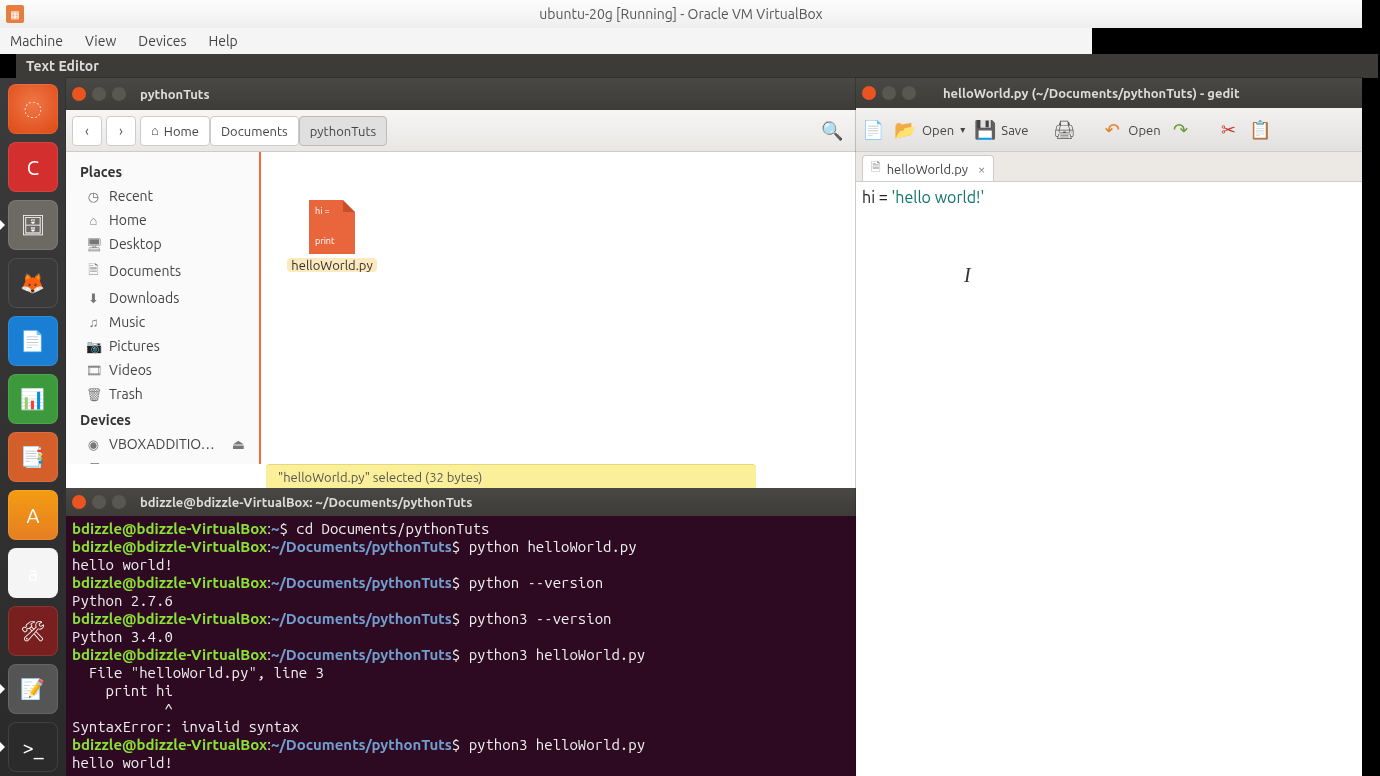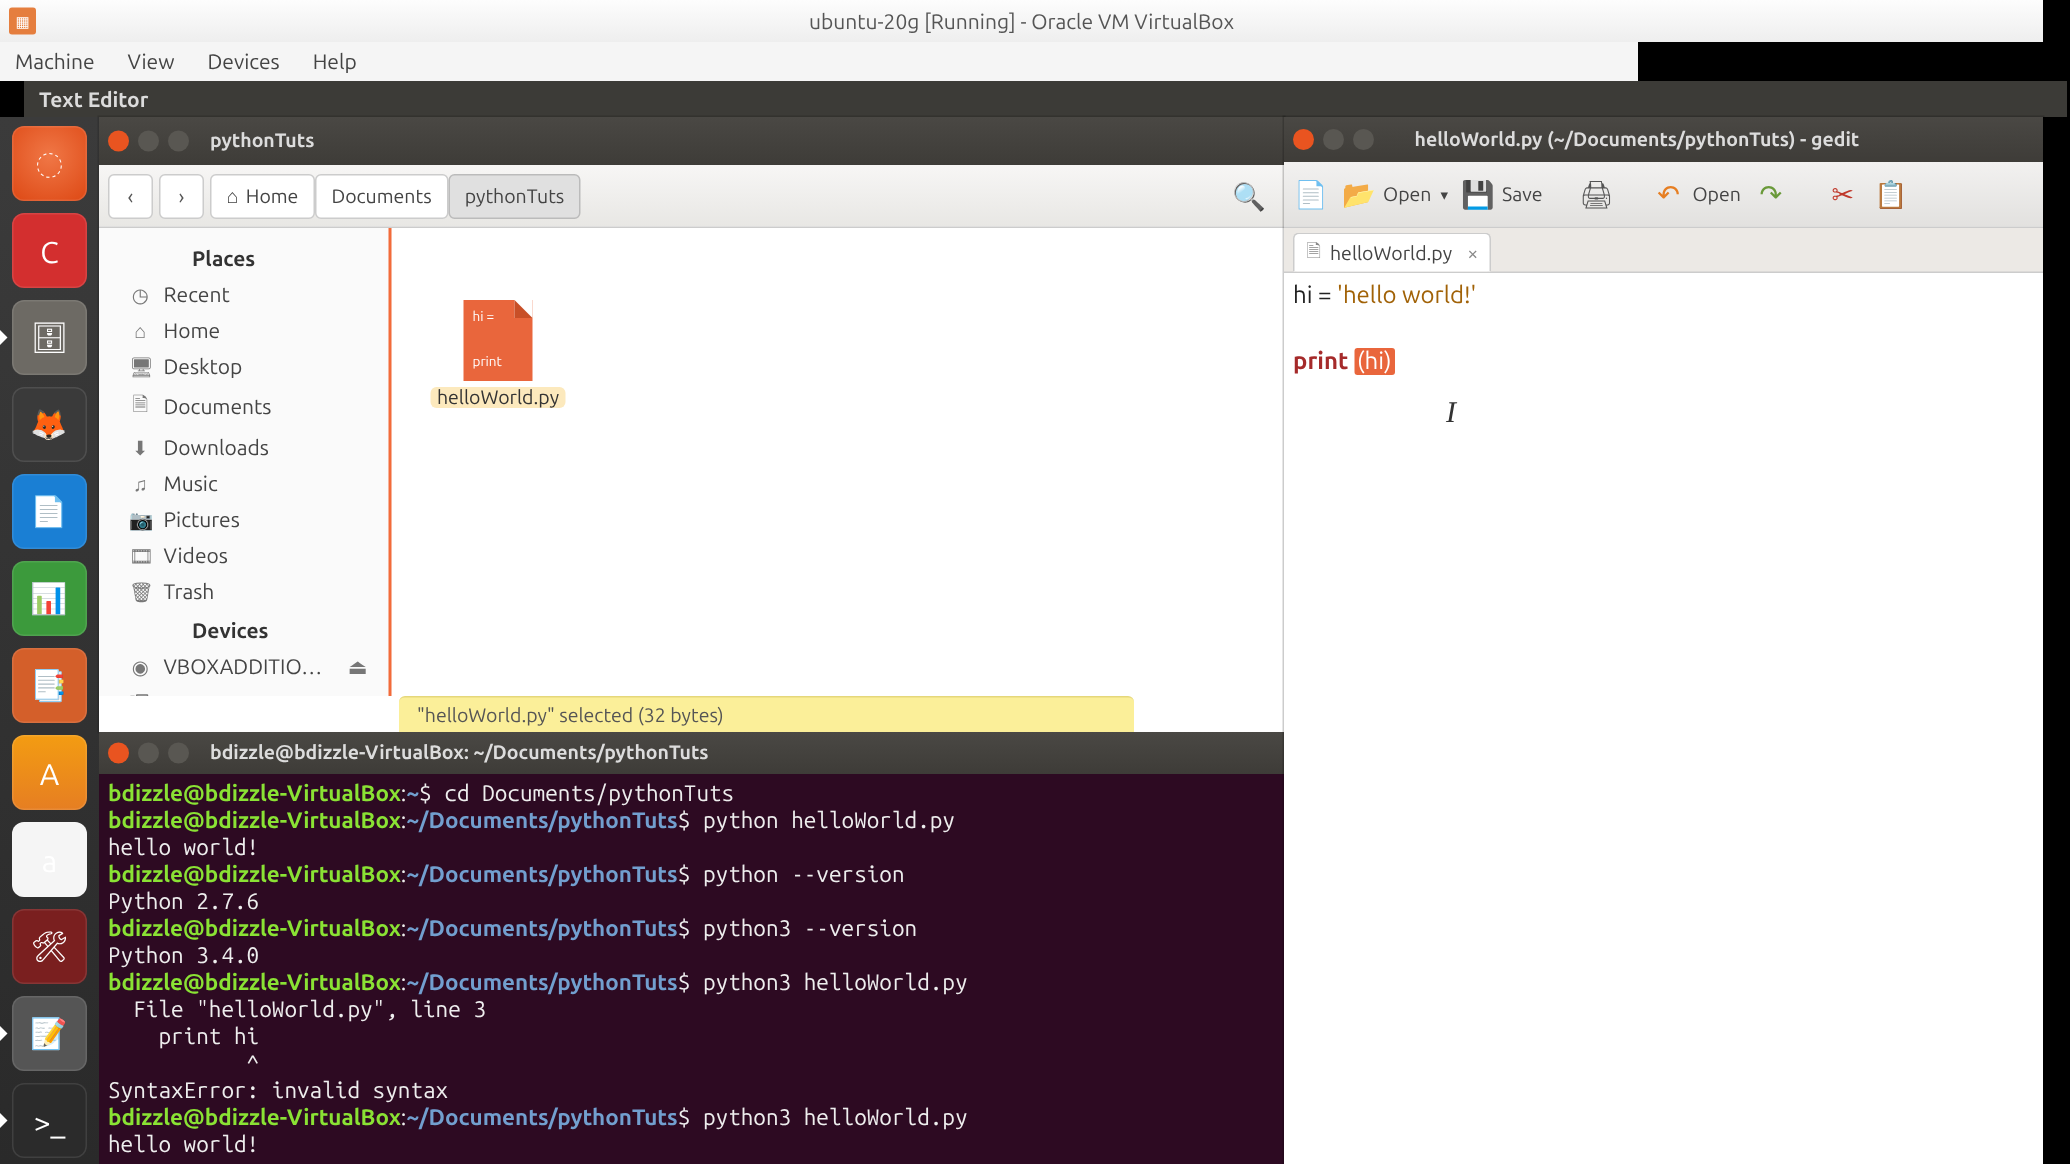--- a/index.html
+++ b/index.html
@@ -33,21 +33,21 @@
   .win-btns span{width:14px;height:14px;border-radius:50%;display:inline-block;}
   .wb-close{background:#e95420;} .wb-min,.wb-max{background:#595752;}
   .n-toolbar { height: 42px; background: linear-gradient(#f7f6f5,#e8e7e4); border-bottom:1px solid #ccc; display:flex;align-items:center;padding:0 6px;gap:4px; }
   .nav-btn{width:30px;height:30px;border:1px solid #ccc;border-radius:4px;display:flex;align-items:center;justify-content:center;background:#fff;font-size:14px;color:#555;}
   .path-segment{height:30px;padding:0 10px;border:1px solid #ccc;border-radius:4px;display:flex;align-items:center;gap:5px;background:#fff;font-size:13px;color:#444;}
   .path-segment.active{background:#e0e0e0;border-color:#bbb;}
   .n-toolbar .spacer{flex:1;}
   .search-btn{font-size:18px;color:#555;padding:0 6px;}
   .n-body{flex:1;display:flex;min-height:0;}
   .n-sidebar{width:195px;border-right:2px solid #f26b3a;background:#fafafa;padding:6px 0;overflow:hidden;}
-  .side-head{padding:6px 14px 4px;font-weight:bold;color:#333;font-size:14px;margin-left:48px;}
+  .side-head{padding:6px 14px 4px;font-weight:bold;color:#333;font-size:14px;}
   .side-item{padding:4px 14px 4px 20px;font-size:14px;color:#444;display:flex;align-items:center;gap:8px;}
   .side-item .ic{width:15px;display:inline-block;text-align:center;color:#777;font-size:13px;}
   .side-item .eject{margin-left:auto;color:#777;}
   .n-content{flex:1;position:relative;padding:16px;}
   .file-item{display:inline-flex;flex-direction:column;align-items:center;width:110px;gap:4px;}
   .file-item.selected .label{background:#fce9bd;border-radius:4px;padding:0 4px;}
   .file-icon{width:46px;height:54px;background:#e9663c;position:relative;margin-top:32px;}
   .file-icon::before{content:"";position:absolute;right:0;top:0;border-left:12px solid #c84f27;border-top:12px solid #fff;}
   .file-icon .txt1{position:absolute;top:6px;left:6px;font-size:9px;color:#fff;}
   .file-icon .txt2{position:absolute;bottom:8px;left:6px;font-size:9px;color:#fff;}
@@ -66,21 +66,21 @@
   .g-toolbar{height:44px;background:linear-gradient(#f2f1f0,#e2e1df);border-bottom:1px solid #ccc;display:flex;align-items:center;padding:0 6px;gap:8px;font-size:13px;color:#444;}
   .tool-item{display:flex;align-items:center;gap:4px;}
   .tool-ic{width:24px;height:24px;display:flex;align-items:center;justify-content:center;font-size:18px;}
   .ic-new{color:#4caf50;} .ic-open{color:#d37b2b;} .ic-save{color:#6a9a3a;} .ic-print{color:#555;} .ic-undo{color:#e67e22;} .ic-redo{color:#6a9a3a;} .ic-cut{color:#c0392b;} .ic-copy{color:#555;}
   .tabbar{height:30px;background:#ece9e5;border-bottom:1px solid #ccc;display:flex;align-items:flex-end;padding:0 6px;}
   .tab{height:26px;background:#fff;border:1px solid #ccc;border-bottom:none;border-radius:4px 4px 0 0;padding:0 8px;display:flex;align-items:center;gap:6px;font-size:13px;color:#444;}
   .tab .tic{font-size:12px;color:#888;}
   .tab .tclose{font-size:13px;color:#888;margin-left:4px;}
   .editor{flex:1;padding:4px 6px;font-family:"Ubuntu Mono","Consolas",monospace;font-size:16px;line-height:22px;position:relative;}
   .code-var{color:#222;} .code-op{color:#222;}
-  .code-str{color:#a16207;text-align:right;}
+  .code-str{color:#0f766e;text-align:right;}
   .code-kw{color:#a52a2a;font-weight:bold;}
   .code-hl{background:#e9663c;color:#fff;padding:0 2px;border-radius:2px;}
   .cursor{position:absolute;left:108px;top:82px;font-family:serif;font-size:20px;color:#333;font-style:italic;}
 </style>
 </head>
 <body>
 <div class="root">
 
 <div class="vbox-titlebar">
   <span class="vb-icon">▦</span>
@@ -275,18 +275,17 @@
   <div class="tabbar">
     <div class="tab">
       <span class="tic">🗎</span>
       <span>helloWorld.py</span>
       <span class="tclose">×</span>
     </div>
   </div>
   <div class="editor">
     <div><span class="code-var">hi </span><span class="code-op">= </span><span class="code-str">'hello world!'</span></div>
     <div>&nbsp;</div>
-    <div><span class="code-kw">print </span><span class="code-hl">(hi)</span></div>
     <span class="cursor">I</span>
   </div>
 </div>
 
 </div>
 
 </body></html>

